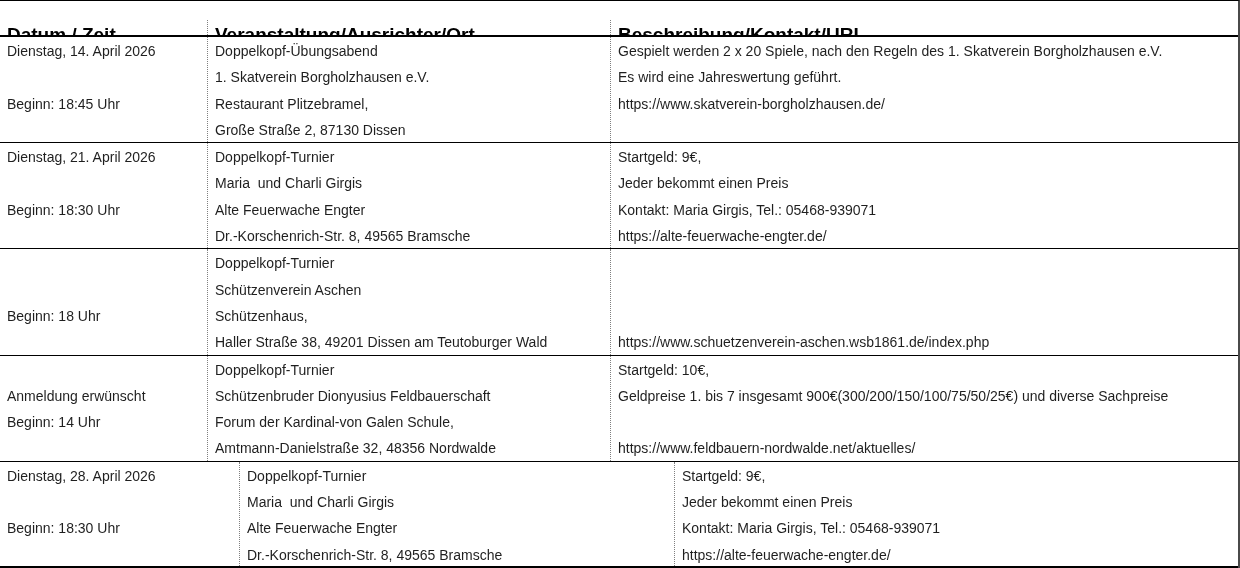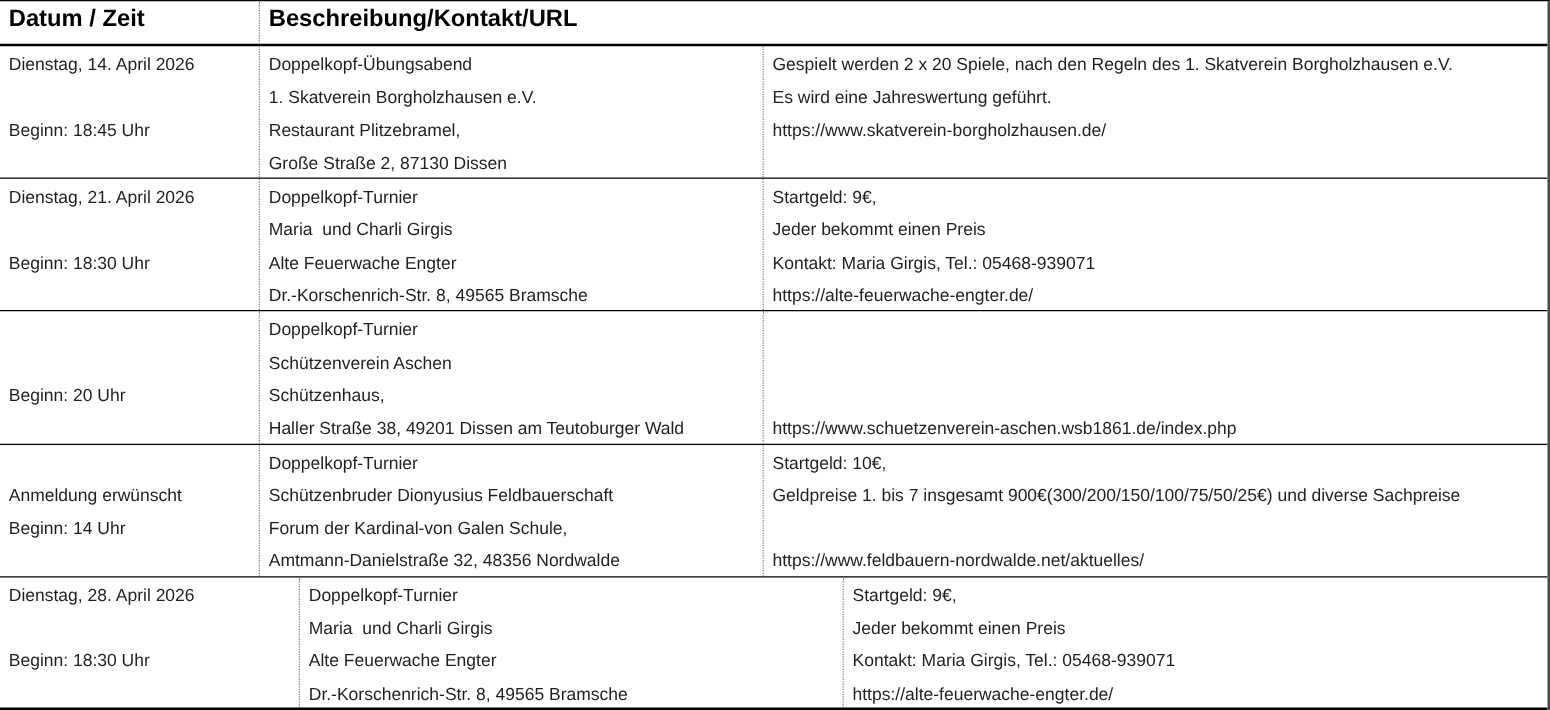--- a/index.html
+++ b/index.html
@@ -43,35 +43,37 @@
   }
   .c1 { width: 207px; flex: 0 0 207px; }
   .c2 { width: 403px; flex: 0 0 403px; border-left: 1px dotted #7f7f7f; }
   .c3 { flex: 1 1 auto; border-left: 1px dotted #7f7f7f; }
   .th {
     font-size: 19px;
     font-weight: 700;
     color: #000000;
     padding-top: 4px;
     white-space: pre;
+    margin-top: 19px;
   }
   .line {
     height: 26.3px;
     line-height: 26.3px;
     font-size: 14px;
     white-space: pre;
   }
 </style>
 </head>
 <body>
 
 <div class="events-table">
 
   <div class="hrow">
     <div class="cell c1 th">Datum / Zeit</div>
+    <div class="cell c2 th">Veranstaltung/Ausrichter/Ort</div>
     <div class="cell c3 th">Beschreibung/Kontakt/URL</div>
   </div>
 
   <div class="row">
     <div class="cell c1">
       <div class="line">Dienstag, 14. April 2026</div>
       <div class="line"></div>
       <div class="line">Beginn: 18:45 Uhr</div>
       <div class="line"></div>
     </div>
@@ -106,21 +108,21 @@
       <div class="line">Jeder bekommt einen Preis</div>
       <div class="line">Kontakt: Maria Girgis, Tel.: 05468-939071</div>
       <div class="line">https://alte-feuerwache-engter.de/</div>
     </div>
   </div>
 
   <div class="row">
     <div class="cell c1">
       <div class="line"></div>
       <div class="line"></div>
-      <div class="line">Beginn: 20 Uhr</div>
+      <div class="line">Beginn: 18 Uhr</div>
       <div class="line"></div>
     </div>
     <div class="cell c2">
       <div class="line">Doppelkopf-Turnier</div>
       <div class="line">Schützenverein Aschen</div>
       <div class="line">Schützenhaus,</div>
       <div class="line">Haller Straße 38, 49201 Dissen am Teutoburger Wald</div>
     </div>
     <div class="cell c3">
       <div class="line"></div>

